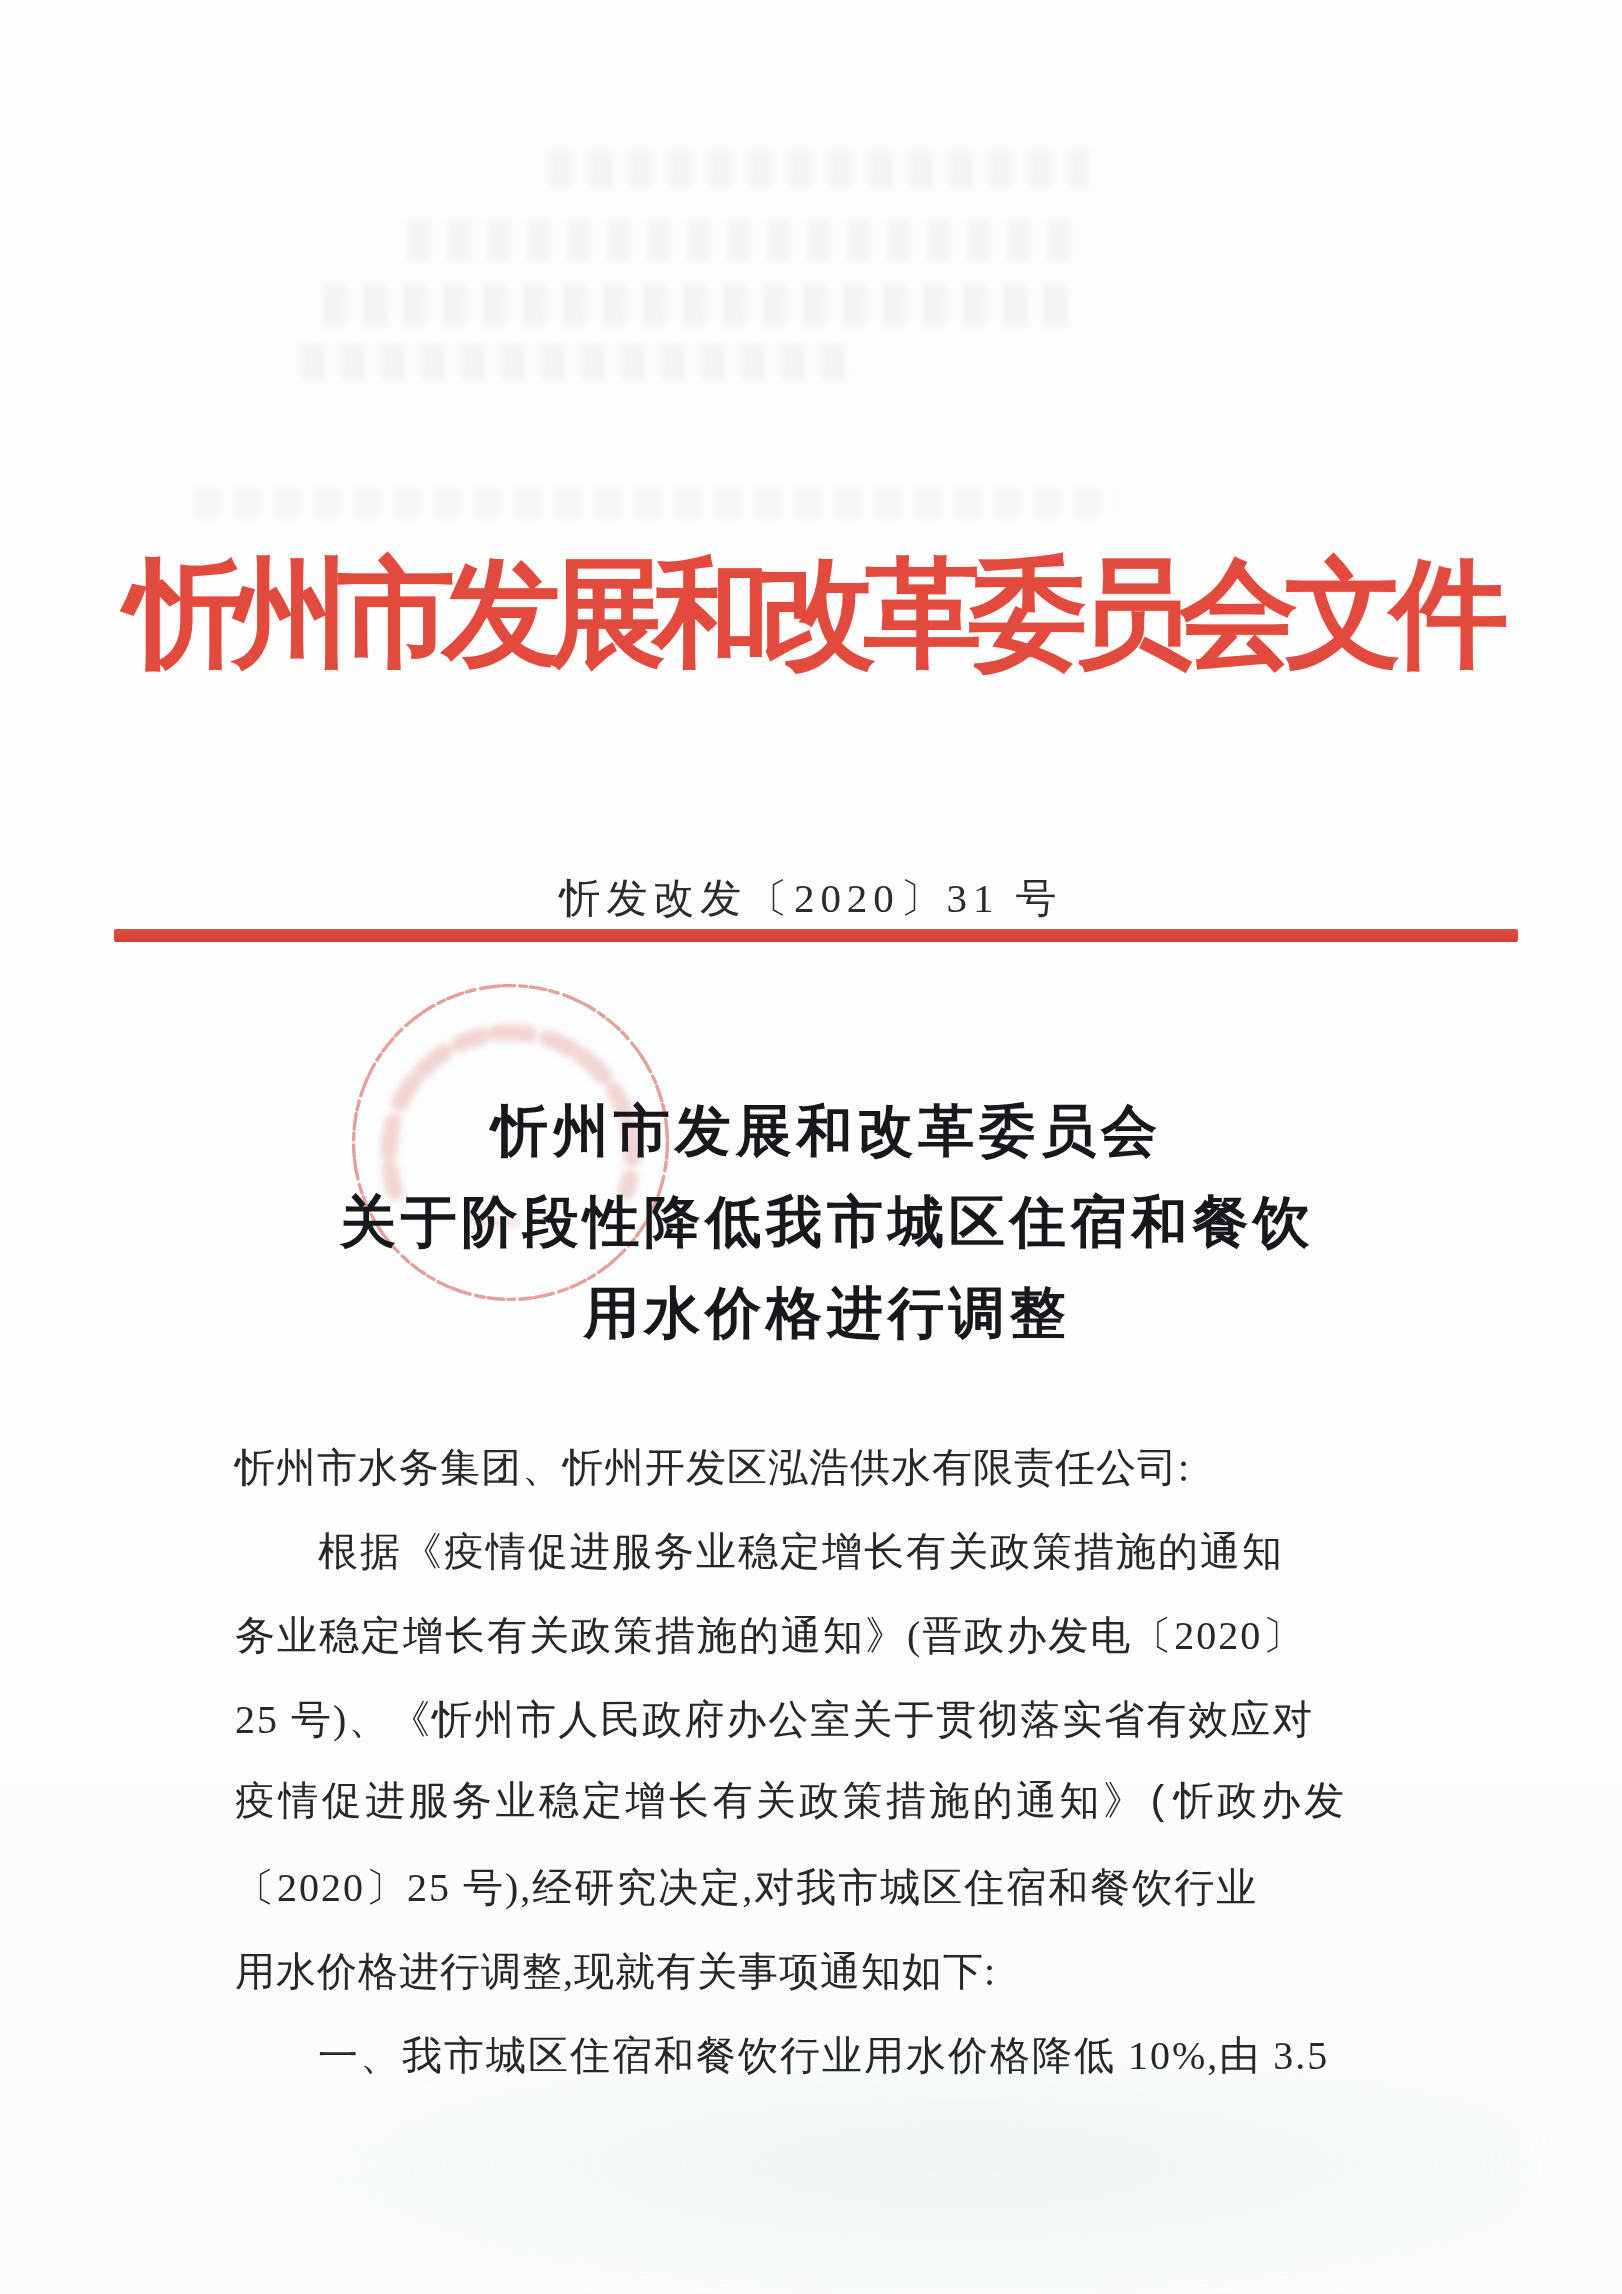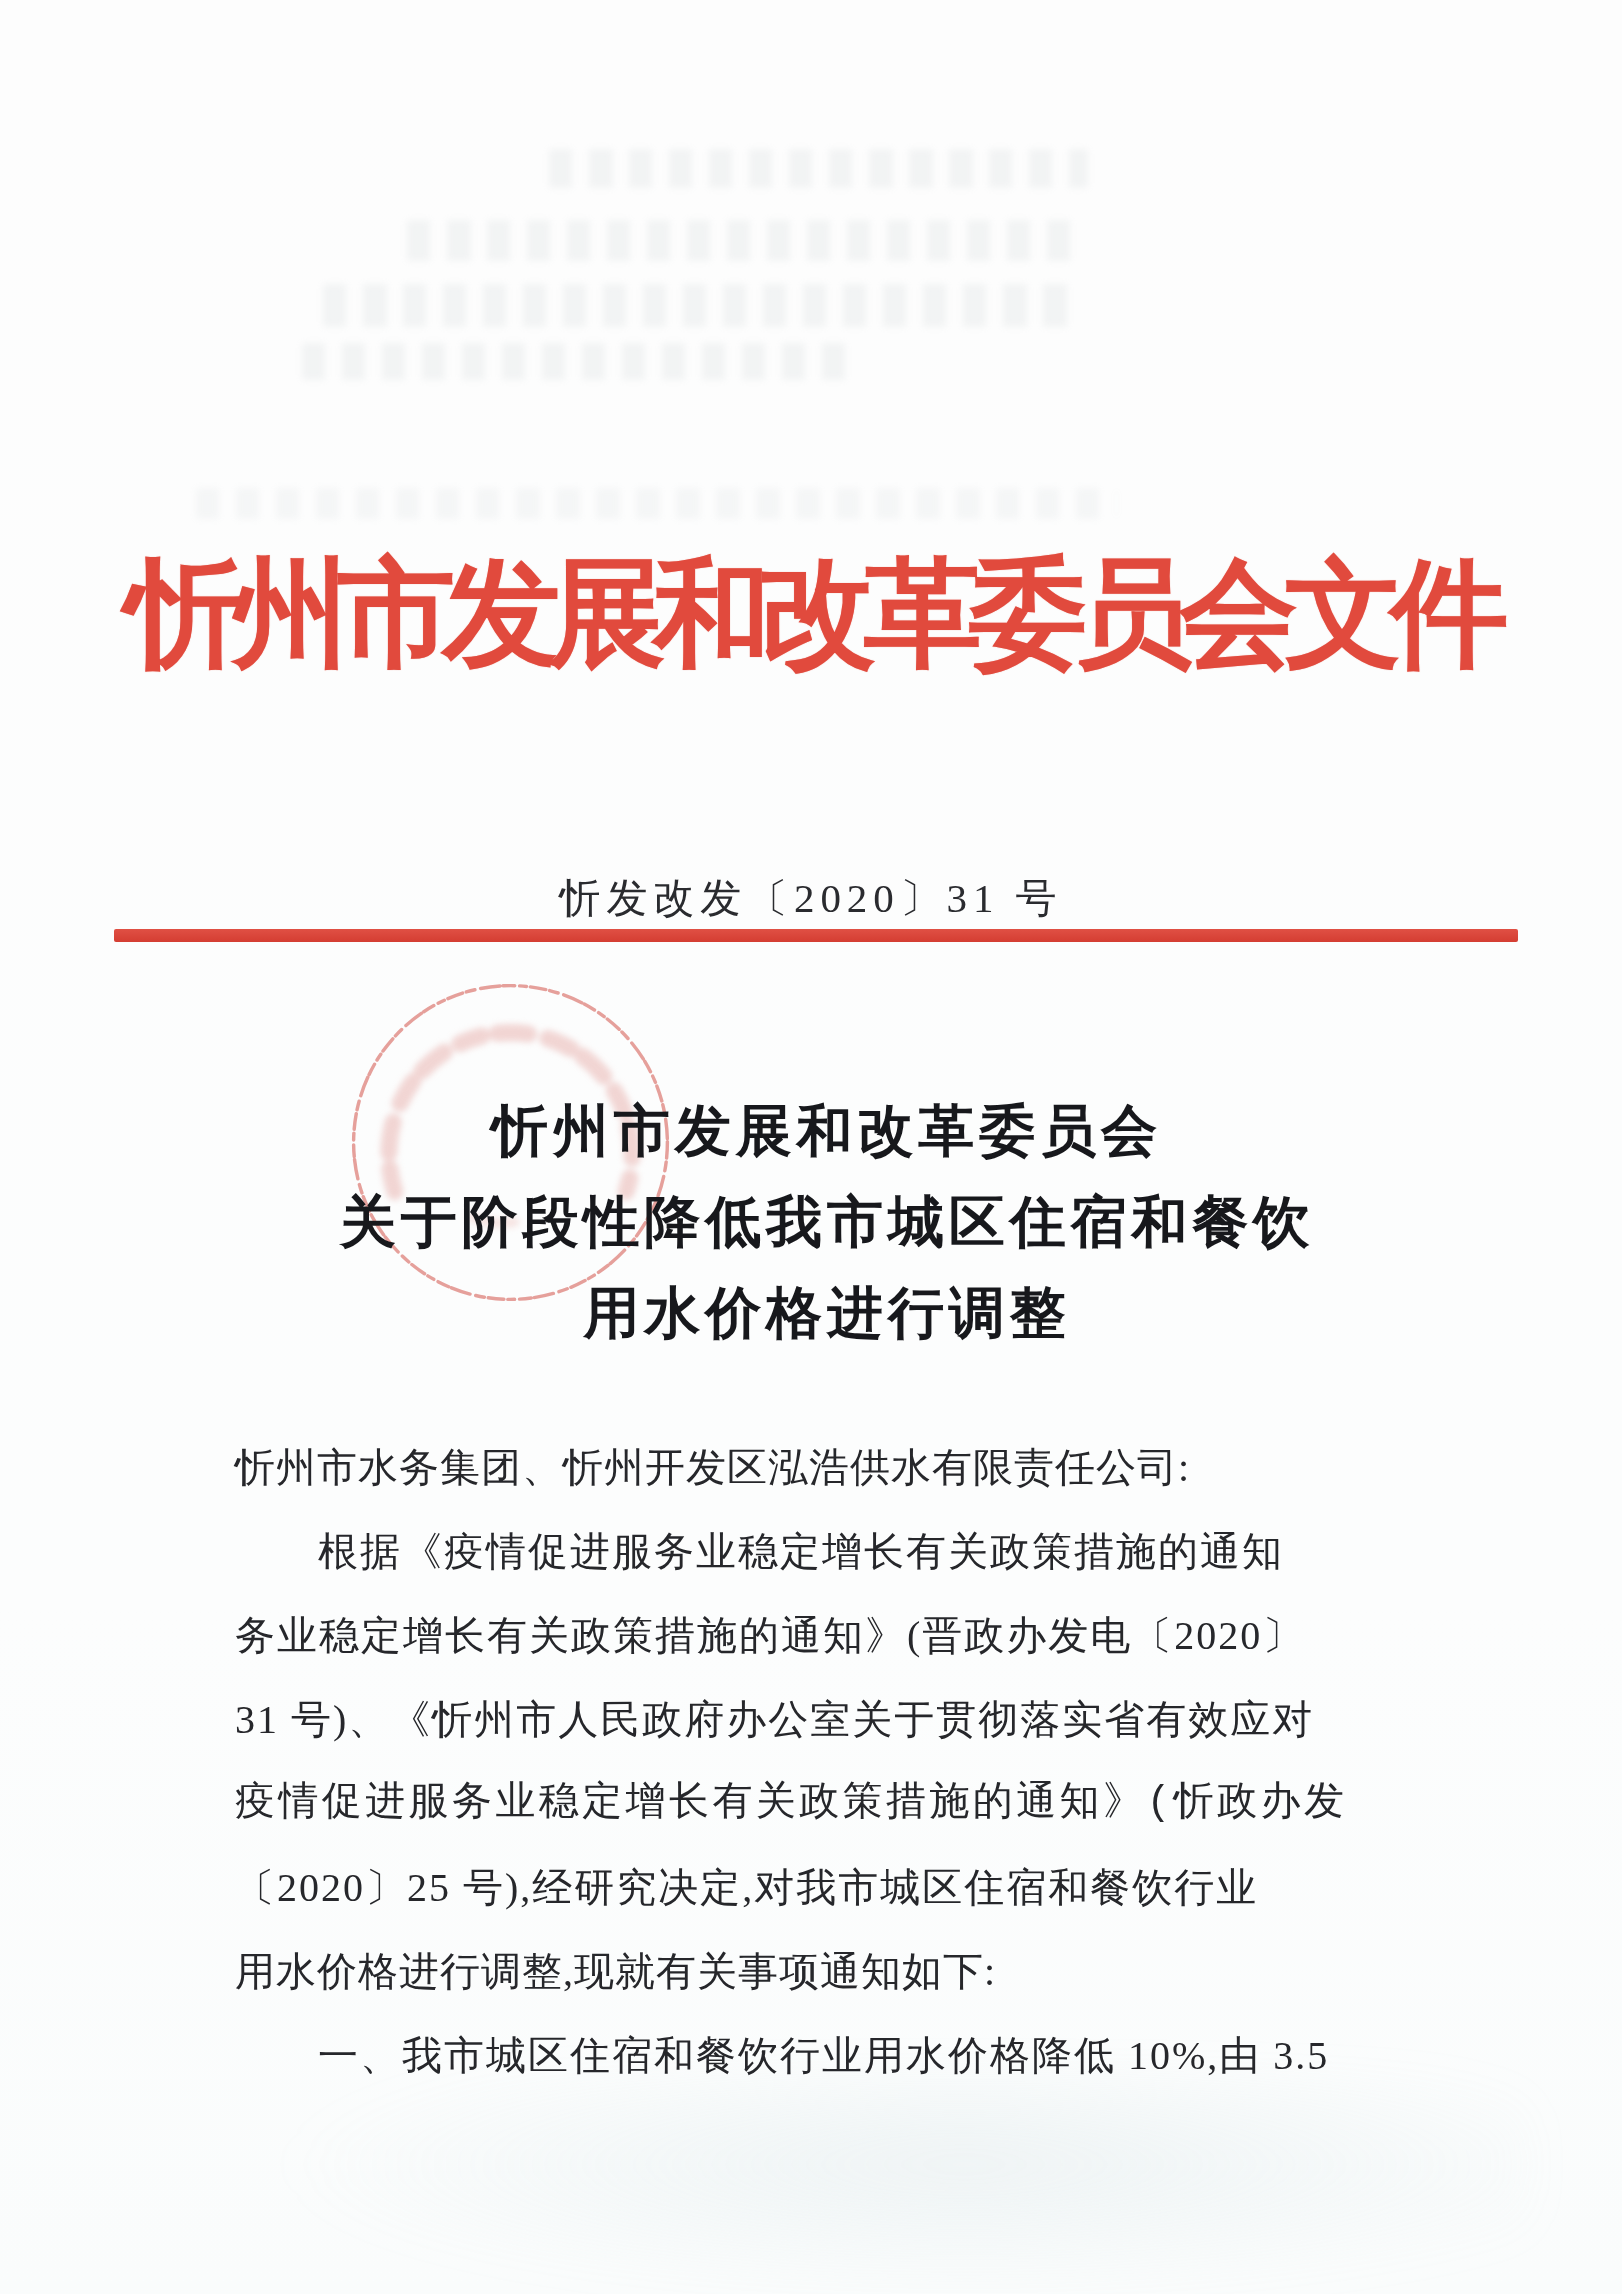--- a/index.html
+++ b/index.html
@@ -105,21 +105,21 @@
   <div class="notice-title">
     <div>忻州市发展和改革委员会</div>
     <div>关于阶段性降低我市城区住宿和餐饮</div>
     <div>用水价格进行调整</div>
   </div>
 
   <div class="body-block">
     <div class="bline ls-tight">忻州市水务集团、忻州开发区泓浩供水有限责任公司:</div>
     <div class="bline indent">根据《疫情促进服务业稳定增长有关政策措施的通知</div>
     <div class="bline">务业稳定增长有关政策措施的通知》(晋政办发电〔2020〕</div>
-    <div class="bline">31 号)、《忻州市人民政府办公室关于贯彻落实省有效应对</div>
+    <div class="bline">25 号)、《忻州市人民政府办公室关于贯彻落实省有效应对</div>
     <div class="bline ls-wide">疫情促进服务业稳定增长有关政策措施的通知》(忻政办发</div>
     <div class="bline">〔2020〕25 号),经研究决定,对我市城区住宿和餐饮行业</div>
     <div class="bline ls-tight">用水价格进行调整,现就有关事项通知如下:</div>
     <div class="bline indent">一、我市城区住宿和餐饮行业用水价格降低 10%,由 3.5</div>
   </div>
 
 </div>
 
 
 </body></html>

